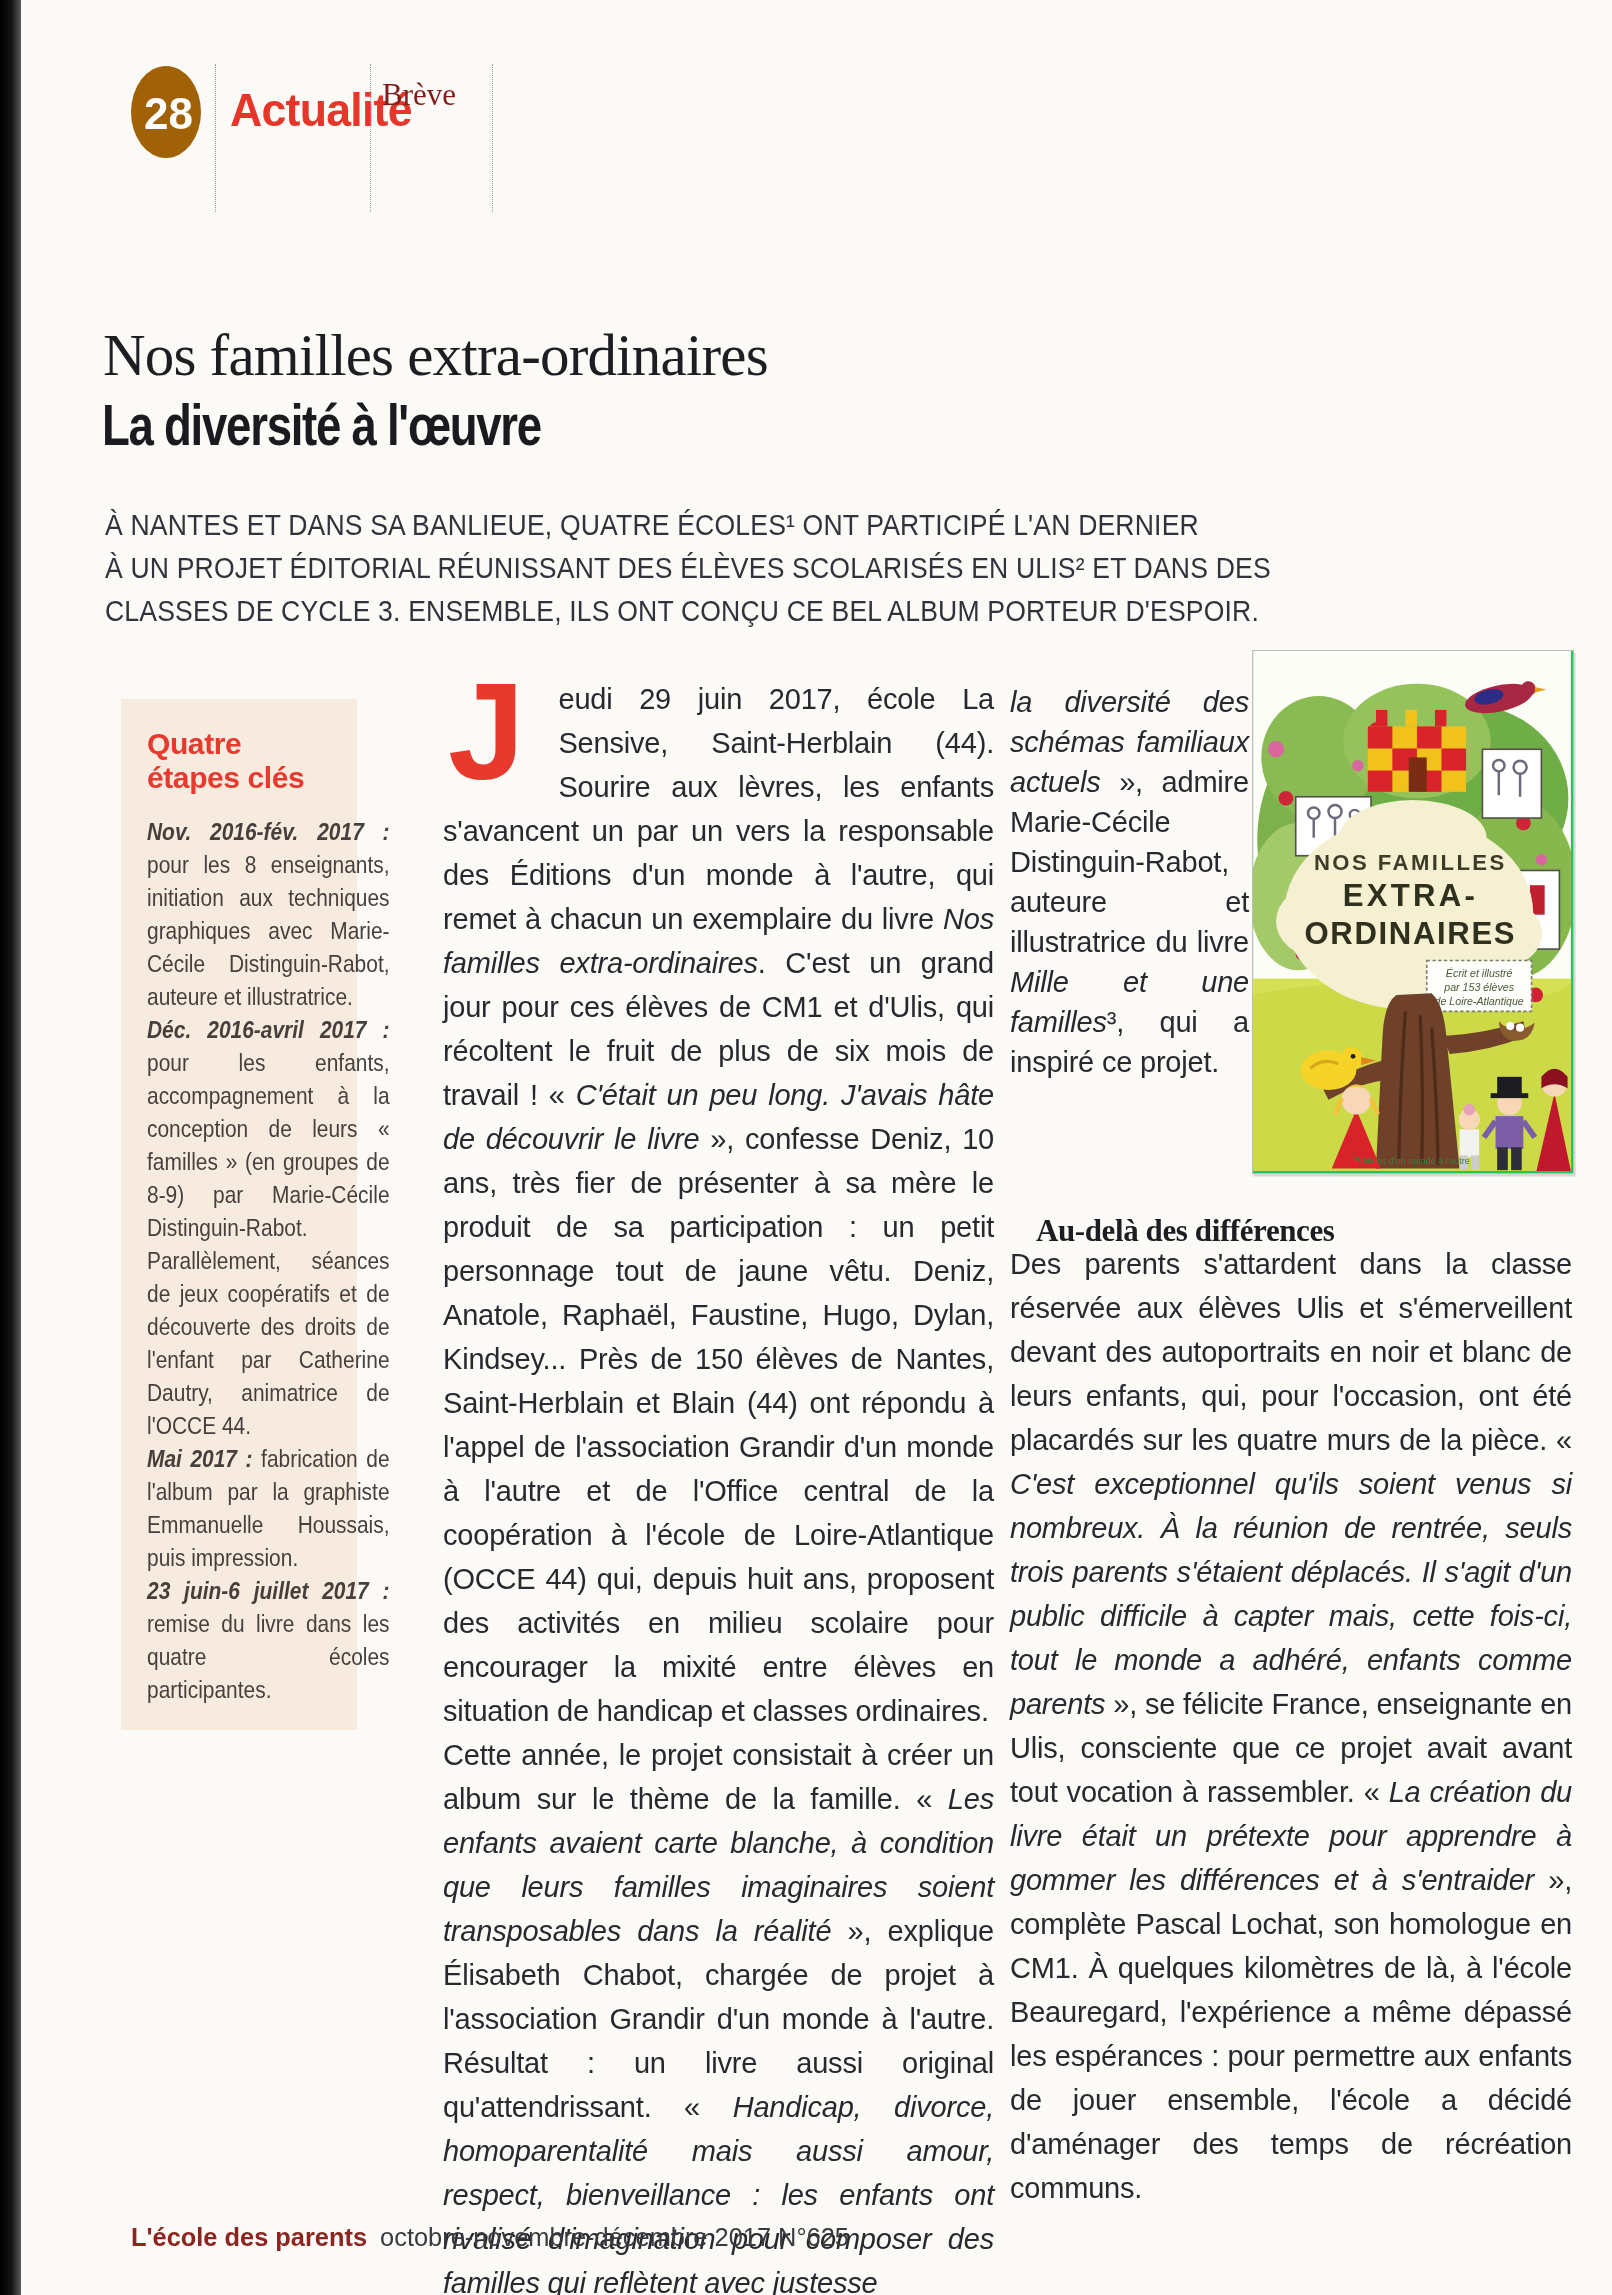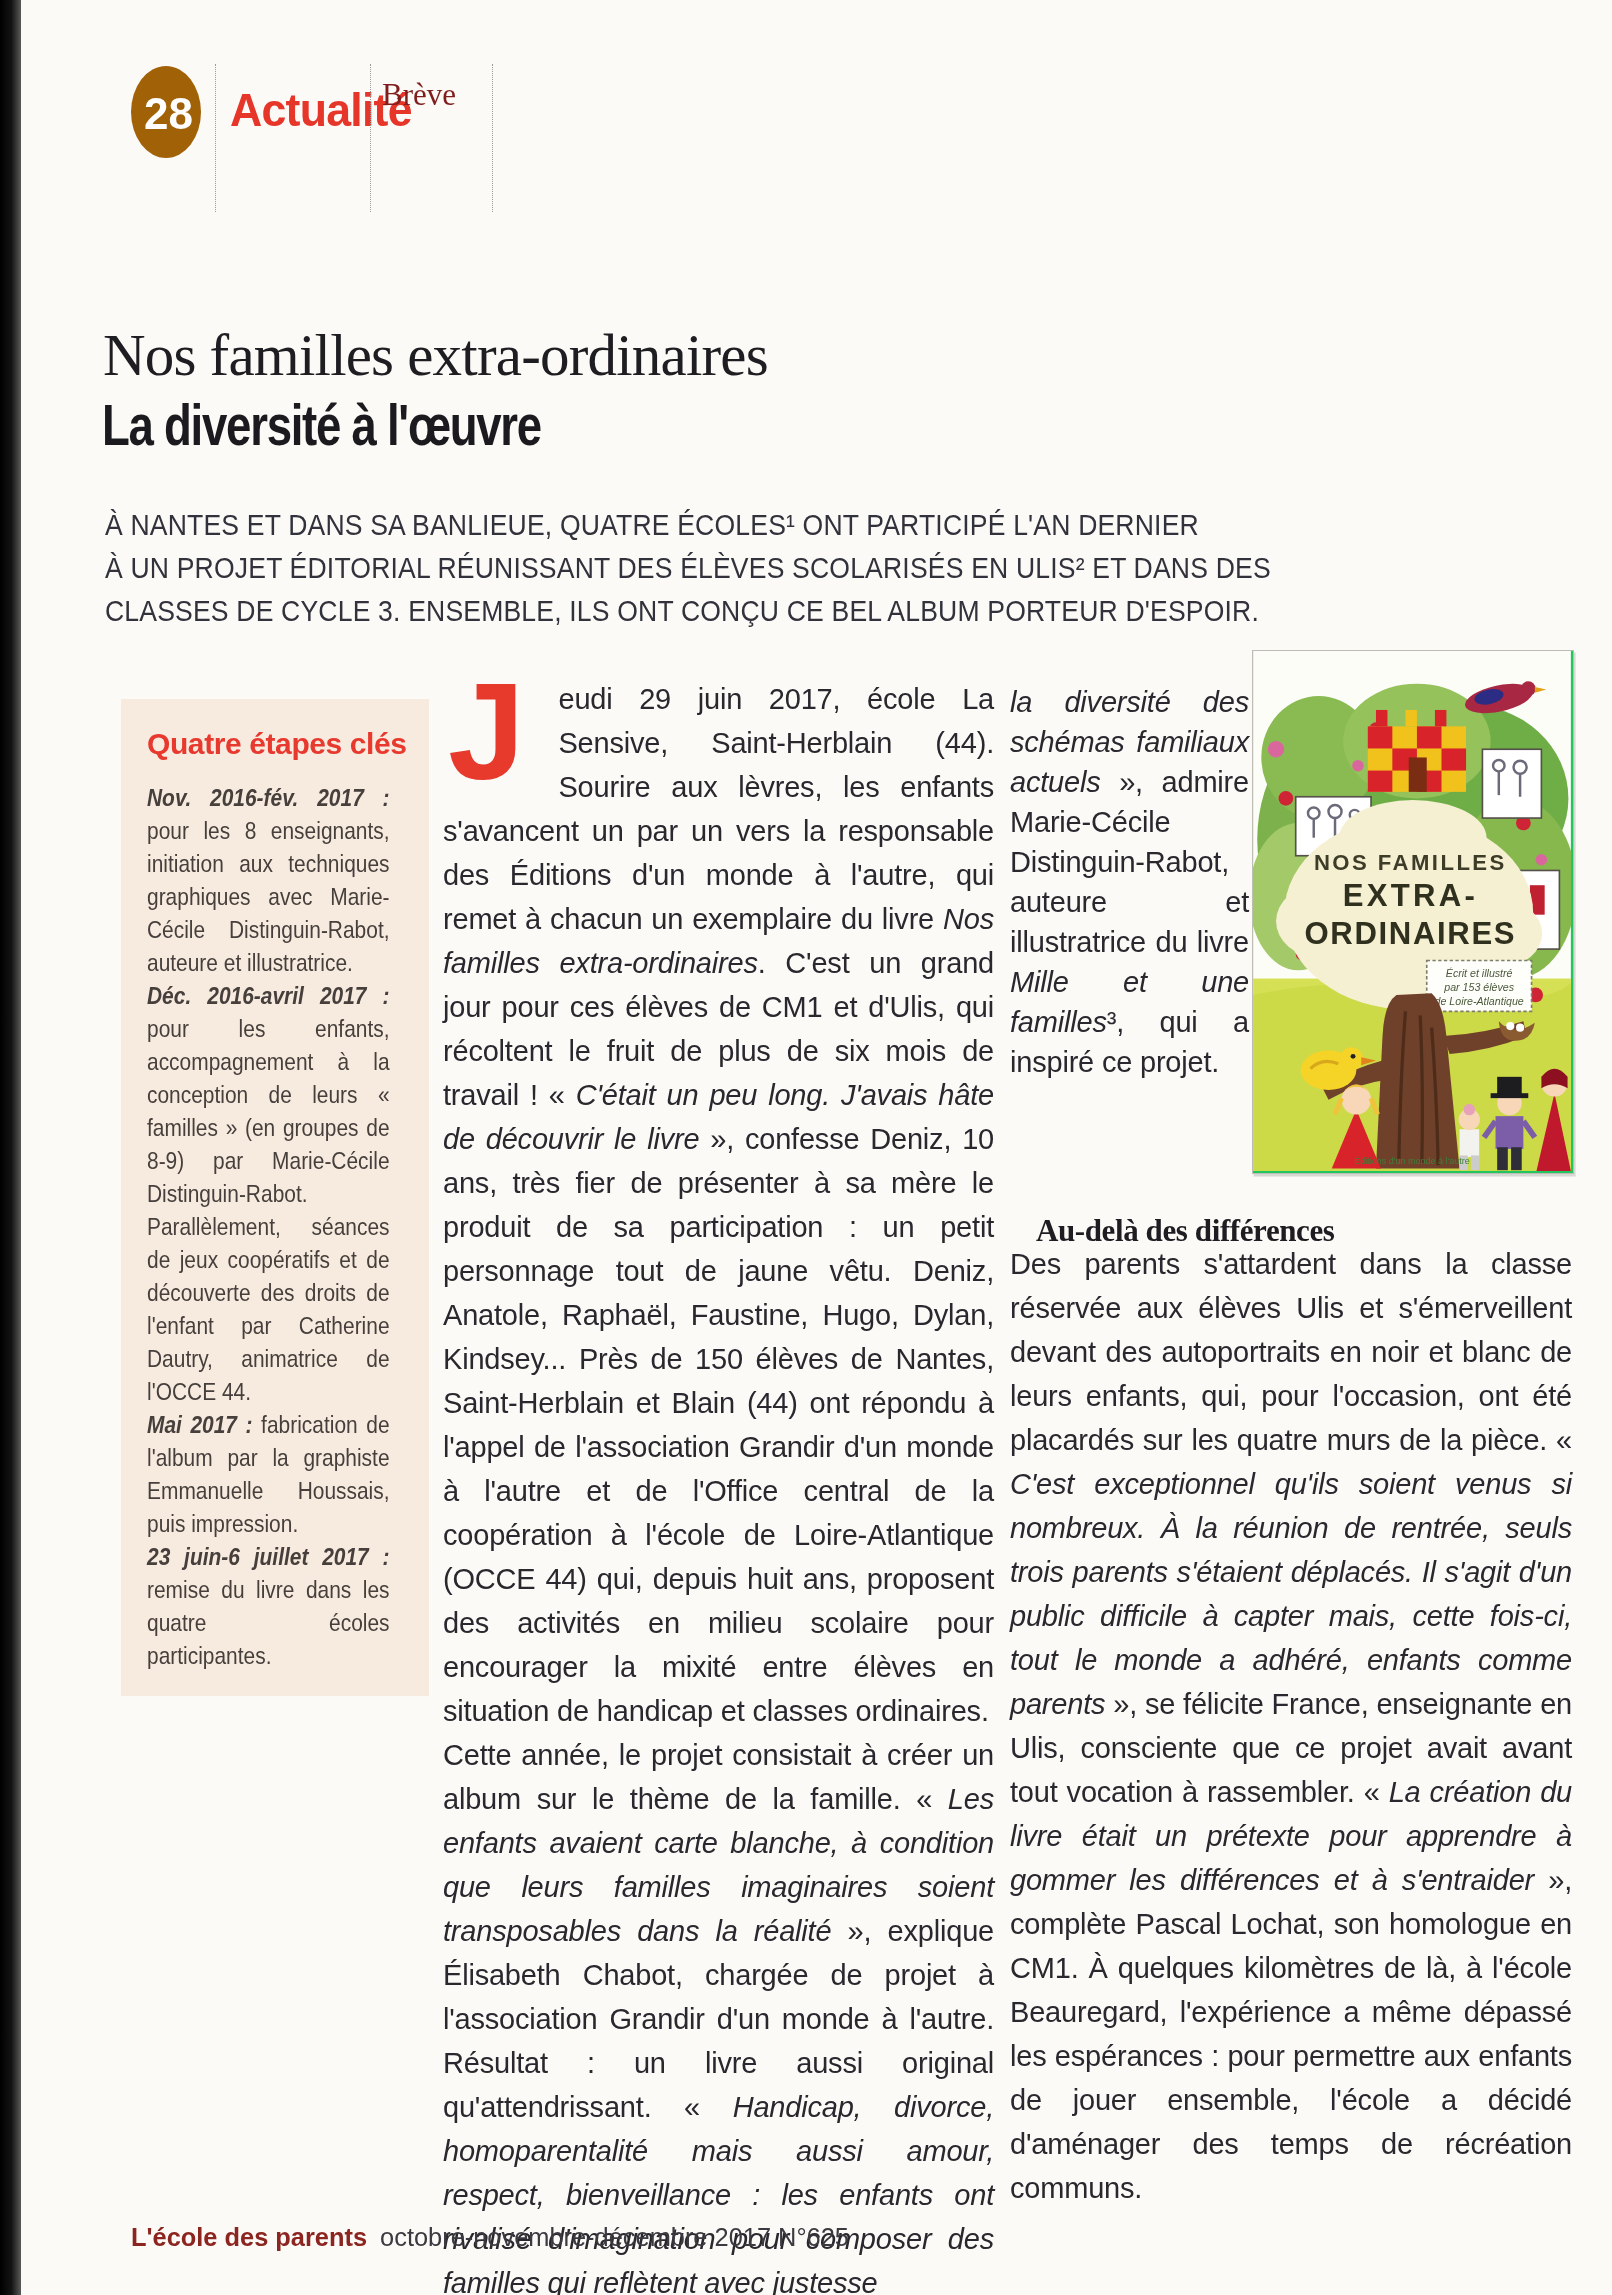--- a/index.html
+++ b/index.html
@@ -50,21 +50,21 @@
     position:absolute;left:105px;top:503px;width:1377px;
     transform:scaleX(.9);transform-origin:left top;
   }
   #standfirst .sf-line{
     font-size:29.5px;line-height:43px;color:#32323c;letter-spacing:0.2px;
     white-space:nowrap;font-weight:400;
   }
 
   
   #sidebar{
-    position:absolute;left:121px;top:699px;width:308px;min-height:969px;
+    position:absolute;left:121px;top:699px;width:236px;min-height:969px;
     background:#f7ebe0;box-sizing:border-box;
     padding:28px 21px 24.6px 26px;
   }
   #sidebar-title{color:#e8392e;font-size:30px;font-weight:700;margin:0 0 19.7px 0;letter-spacing:-0.4px;}
   #sidebar-body{width:285px;transform:scaleX(.851);transform-origin:left top;}
   #sidebar-body p{
     margin:0;font-size:24.6px;line-height:33px;color:#463f3b;
     text-align:justify;
   }
   .it{font-style:italic;}

